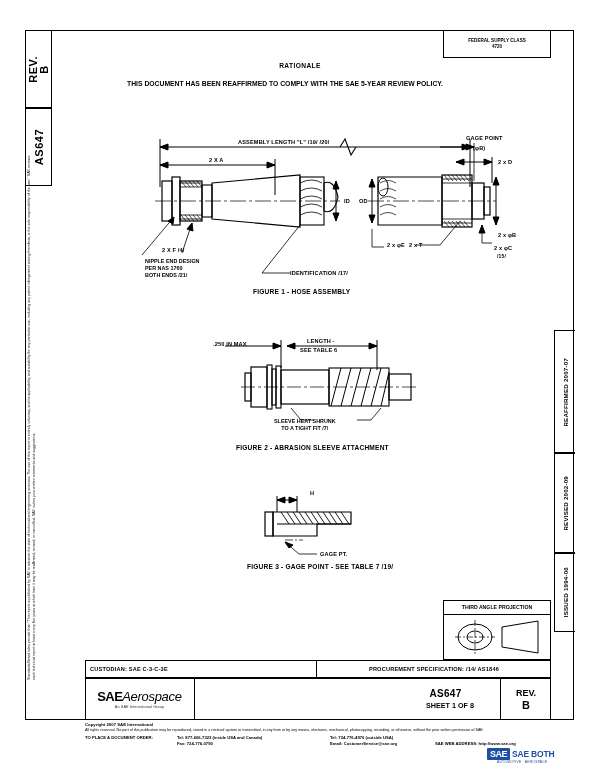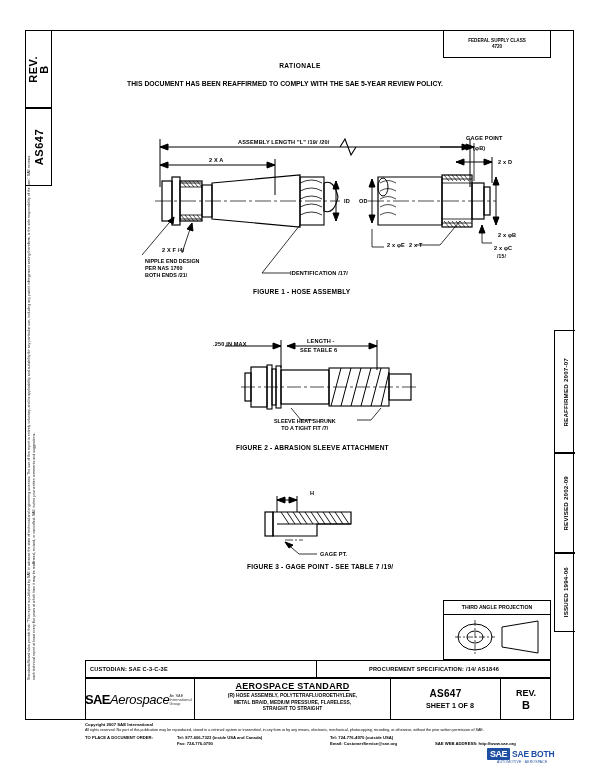--- a/index.html
+++ b/index.html
@@ -63,21 +63,21 @@
   
   #cust-row{left:85px;top:660px;width:466px;height:18px;border:1.2px solid #000;}
   #cust-cell{left:85px;top:660px;width:232px;height:18px;box-sizing:border-box;
       border-right:1.2px solid #000;display:flex;align-items:center;padding-left:5px;}
   #proc-cell{left:317px;top:660px;width:234px;height:18px;display:flex;align-items:center;justify-content:center;}
   #cust-cell span,#proc-cell span{font-size:5.6px;font-weight:bold;letter-spacing:.2px;}
 
   
   #title-block{left:85px;top:678px;width:466px;height:42px;border:1.2px solid #000;}
   #tb-logo{left:85px;top:678px;width:110px;height:42px;box-sizing:border-box;
-      border-right:1.2px solid #000;display:flex;flex-direction:row;
+      border-right:1.2px solid #000;display:flex;flex-direction:column;
       align-items:center;justify-content:center;}
   #tb-desc{left:195px;top:678px;width:196px;height:42px;box-sizing:border-box;
       border-right:1.2px solid #000;display:flex;flex-direction:column;align-items:center;}
   #tb-num{left:391px;top:678px;width:110px;height:42px;box-sizing:border-box;
       border-right:1.2px solid #000;display:flex;flex-direction:column;
       align-items:center;justify-content:center;}
   #tb-rev{left:501px;top:678px;width:50px;height:42px;display:flex;flex-direction:column;
       align-items:center;justify-content:center;}
 
   .as-label{font-size:9px;font-weight:bold;letter-spacing:.3px;
@@ -376,28 +376,20 @@
 
   <div class="bx" id="title-block"></div>
 
   <div class="abs" id="tb-logo">
     <div class="sae-logo">
       <span>SAE</span><i>Aerospace</i>
     </div>
     <div class="sae-sub">An SAE International Group</div>
   </div>
 
-  <div class="abs" id="tb-desc">
-    <div class="as-label">AEROSPACE STANDARD</div>
-    <div class="as-desc">
-      <span>(R) HOSE ASSEMBLY, POLYTETRAFLUOROETHYLENE,</span><br>
-      <span>METAL BRAID, MEDIUM PRESSURE, FLARELESS,</span><br>
-      <span>STRAIGHT TO STRAIGHT</span>
-    </div>
-  </div>
 
   <div class="abs" id="tb-num">
     <div id="docnum">AS647</div>
     <div id="sheet">SHEET 1 OF 8</div>
   </div>
 
   <div class="abs" id="tb-rev">
     <div id="revword">REV.</div>
     <div id="revletter">B</div>
   </div>

